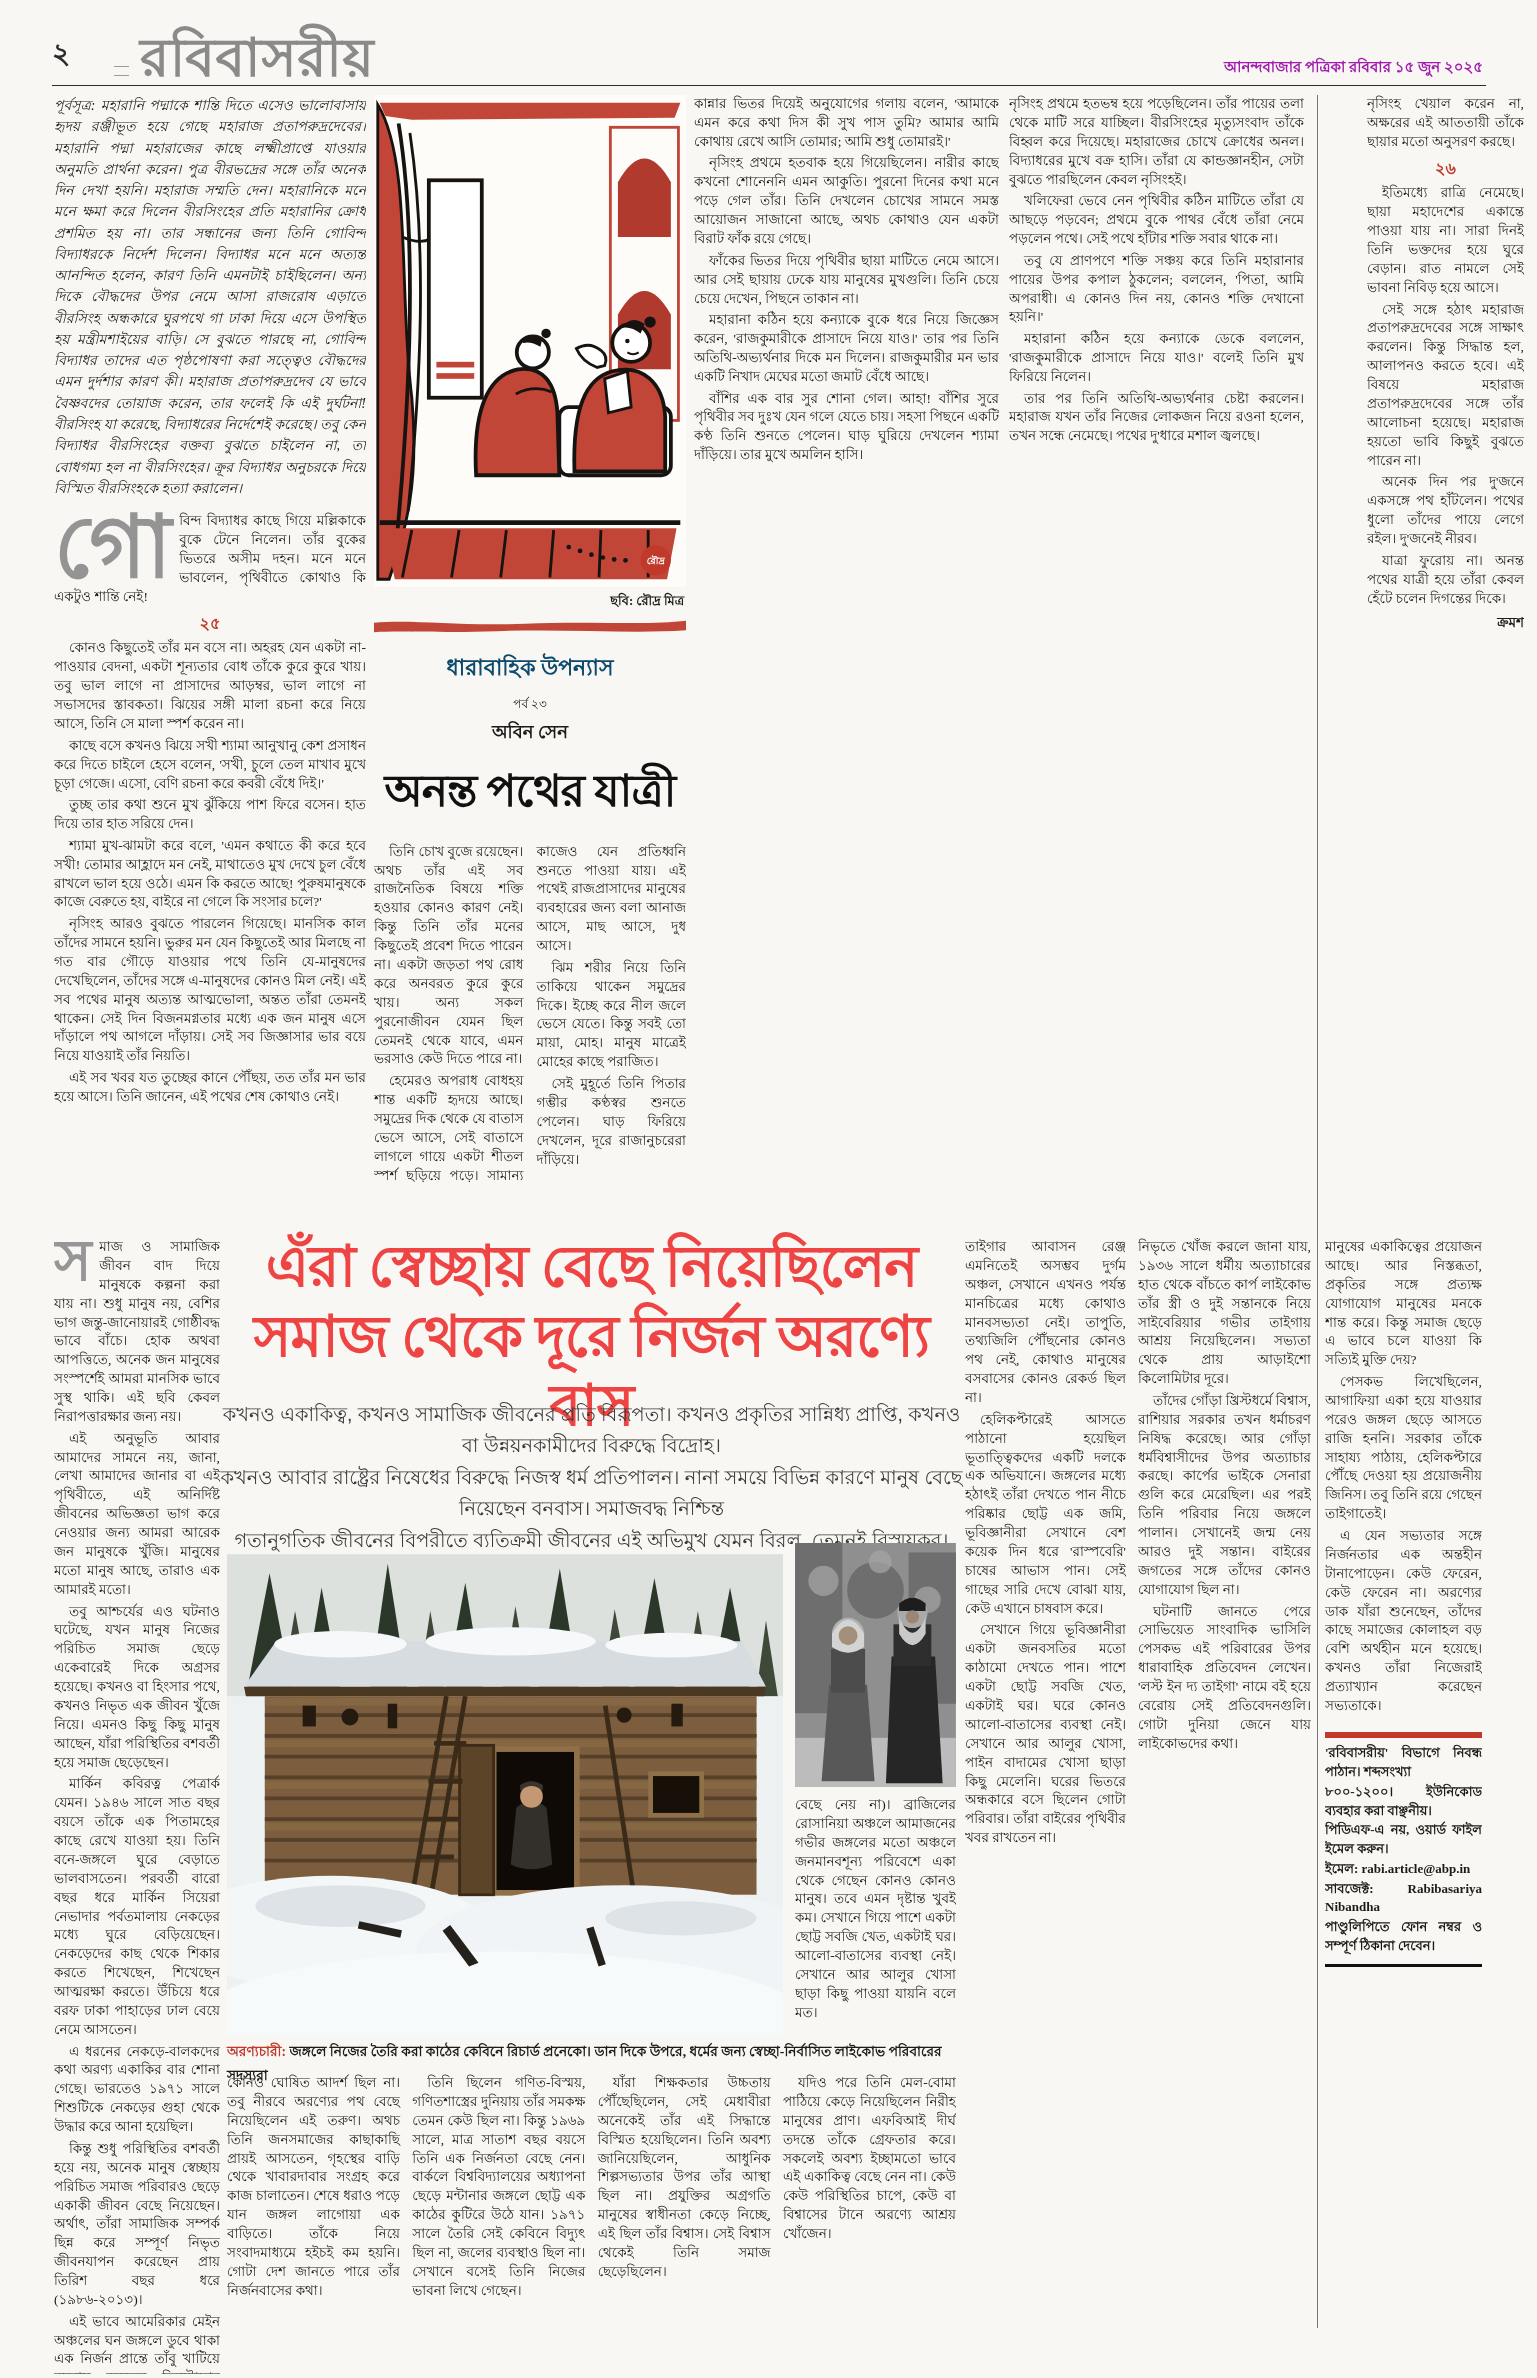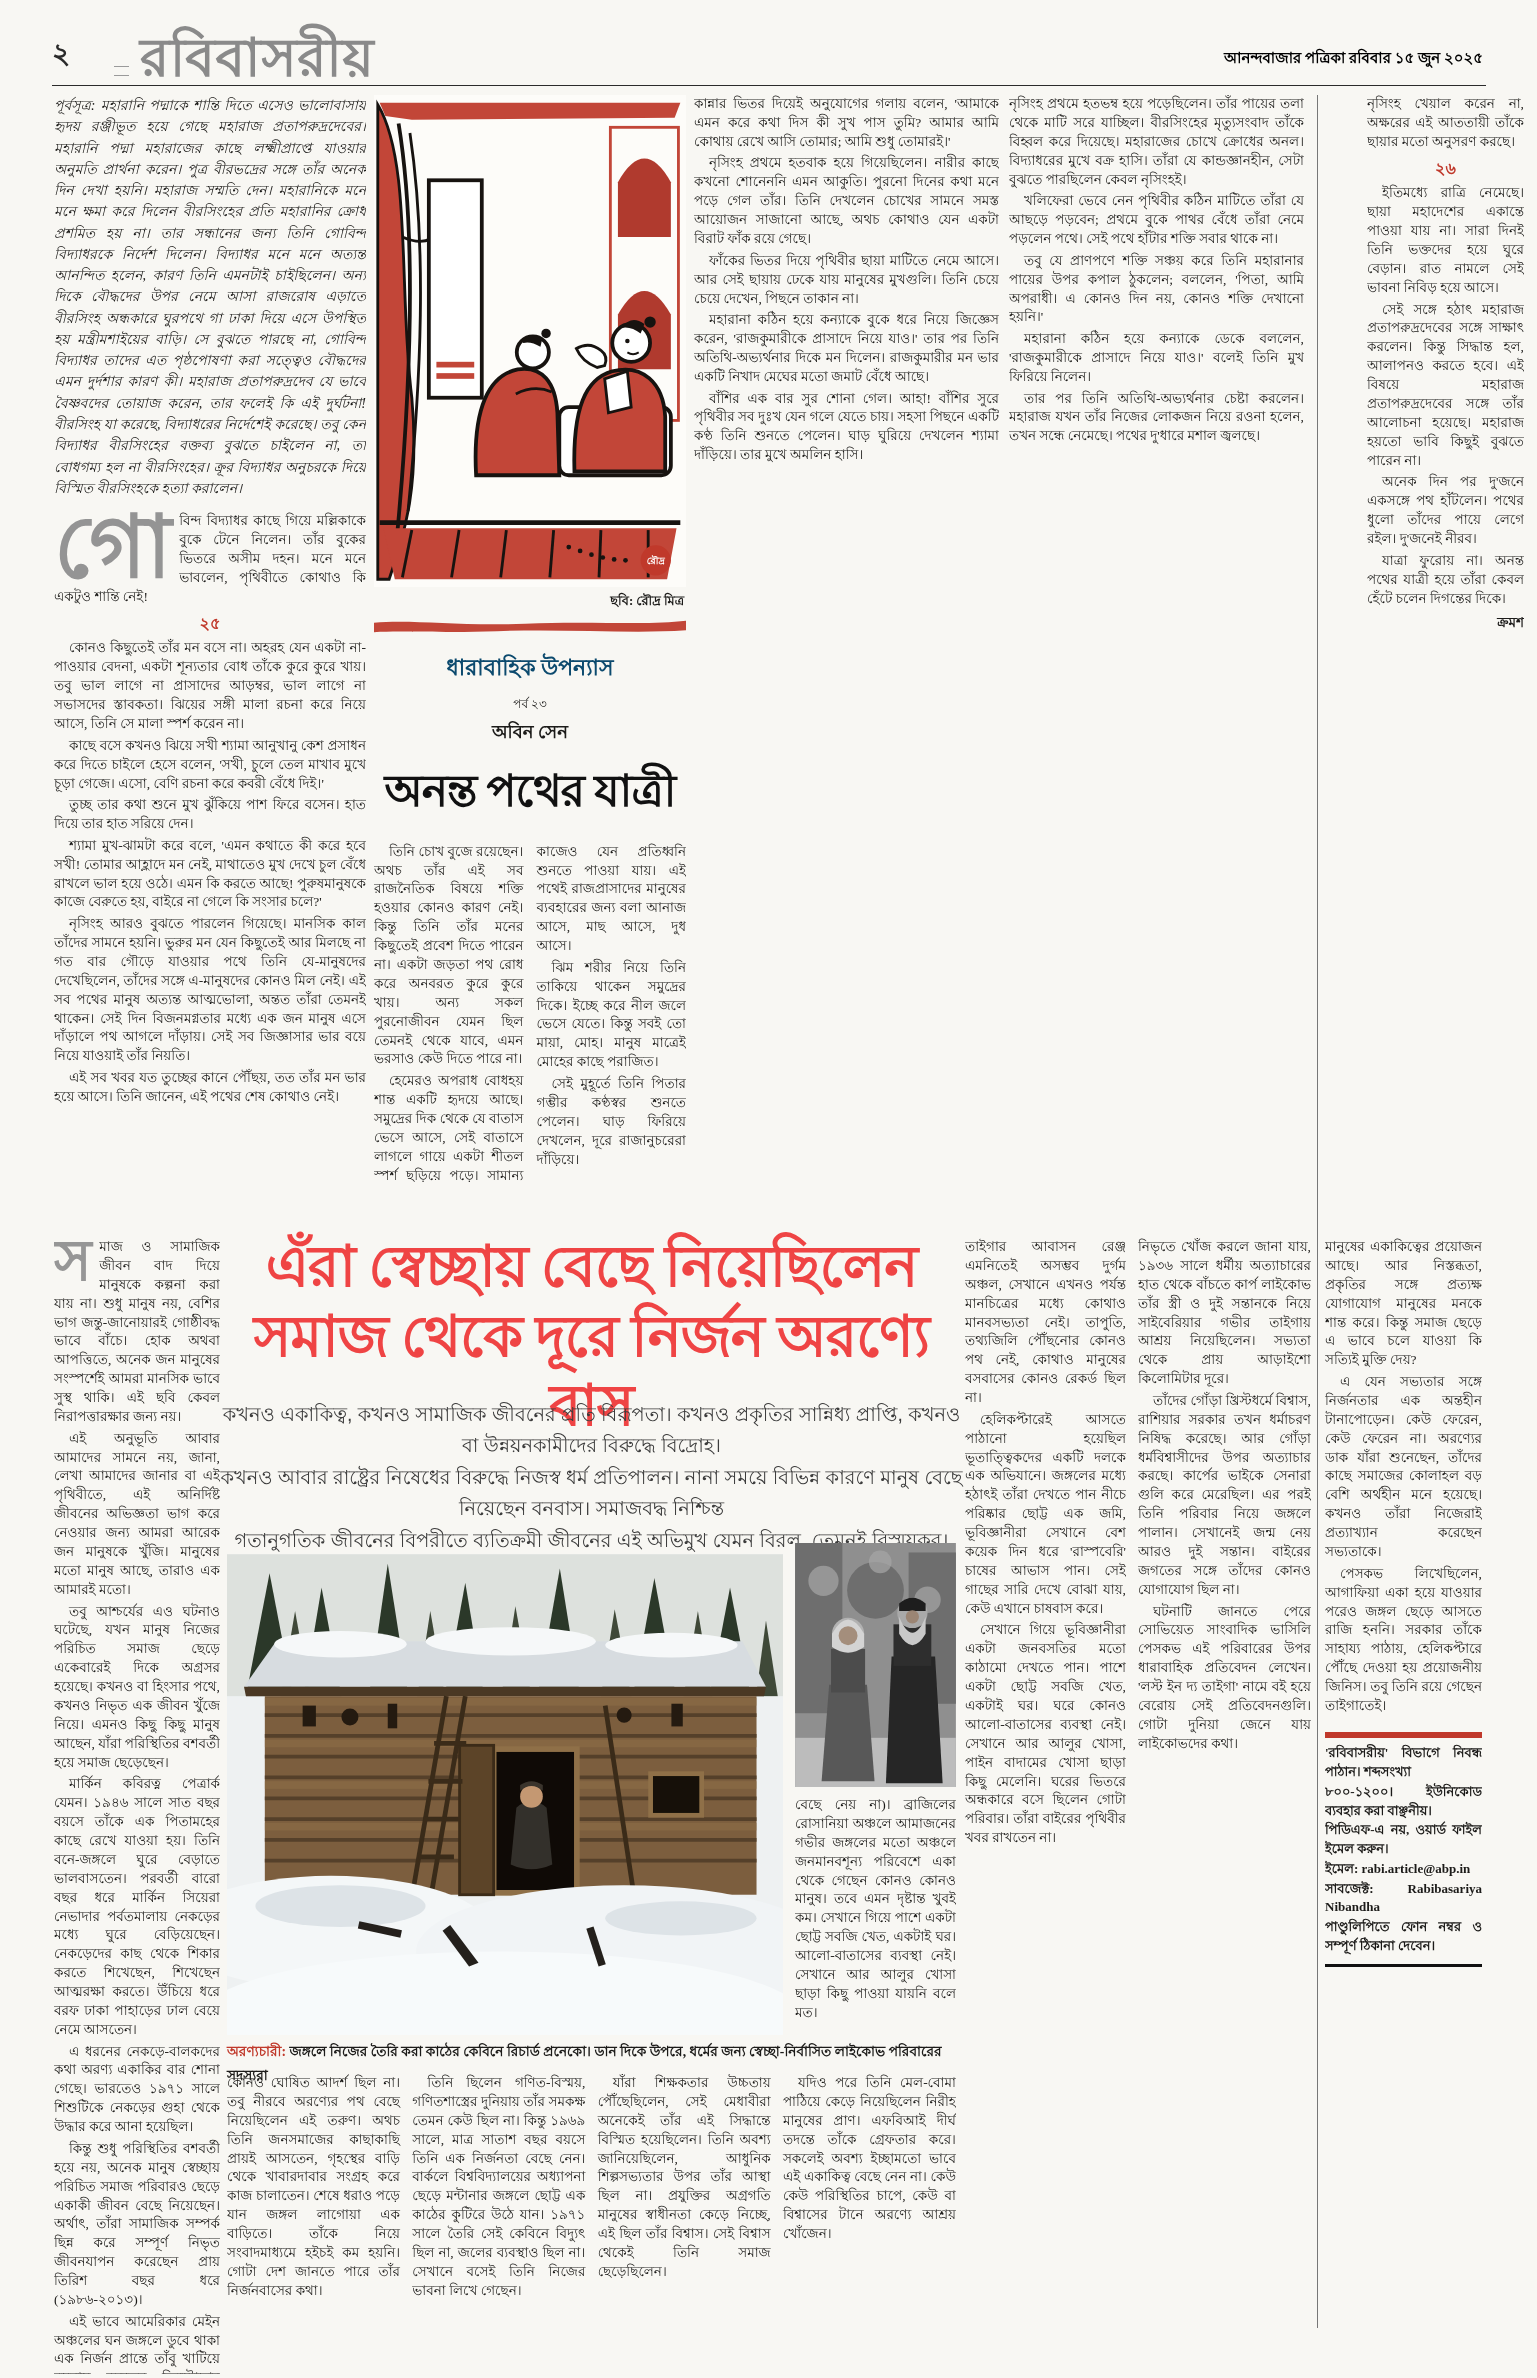--- a/index.html
+++ b/index.html
@@ -12,21 +12,21 @@
     font-family: "Liberation Serif", "DejaVu Serif", serif;
     color: #1c1b19;
     overflow: hidden;
   }
   
   .pagenum { position:absolute; left:52px; top:32px; font-size:28px; font-weight:bold; color:#2a2a2a; }
   .mast-orn { position:absolute; left:114px; top:66px; width:15px; height:9.5px;
     border-top:1.9px solid #9a9a9a; border-bottom:1.9px solid #9a9a9a; }
   .masthead { position:absolute; left:140px; top:17px; font-size:53px; font-weight:bold;
     color:#8a8a8a; letter-spacing:0.9px; font-family:"Liberation Serif","DejaVu Serif",serif; }
-  .dateline { position:absolute; right:55px; top:46px; font-size:15px; font-weight:bold; color:#000000; }
+  .dateline { position:absolute; right:55px; top:55px; font-size:15px; font-weight:bold; color:#a21caf; }
   .hrule { position:absolute; left:52px; right:52px; top:85px; border-top:1.9px solid #2b2b2b; }
   .vrule { position:absolute; left:1317px; top:95px; height:2233px; width:0; border-left:1.4px solid #777; }
 
   
   .col { position:absolute; overflow:hidden; font-size:13.5px; line-height:1.40; text-align:justify; }
   .col p { text-indent:15px; margin-bottom:2.8px; }
   .col p.noindent { text-indent:0; }
   .recap { font-style:italic; font-size:14px; line-height:1.52; margin-bottom:13.2px; }
   .secnum { text-align:center; color:#c0392b; font-weight:bold; font-size:16px; margin:7.6px 0 5.7px; text-indent:0 !important;font-family:Liberation Mono, monospace; }
   .dropcap-para { text-indent:0 !important; }
@@ -370,22 +370,22 @@
   </div>
 
   <div class="col" style="left:1138px; top:1238px; width:173px; height:1136px;">
     <p class="noindent">নিভৃতে খোঁজ করলে জানা যায়, ১৯৩৬ সালে ধর্মীয় অত্যাচারের হাত থেকে বাঁচতে কার্প লাইকোভ তাঁর স্ত্রী ও দুই সন্তানকে নিয়ে সাইবেরিয়ার গভীর তাইগায় আশ্রয় নিয়েছিলেন। সভ্যতা থেকে প্রায় আড়াইশো কিলোমিটার দূরে।</p>
     <p>তাঁদের গোঁড়া খ্রিস্টধর্মে বিশ্বাস, রাশিয়ার সরকার তখন ধর্মাচরণ নিষিদ্ধ করেছে। আর গোঁড়া ধর্মবিশ্বাসীদের উপর অত্যাচার করছে। কার্পের ভাইকে সেনারা গুলি করে মেরেছিল। এর পরই তিনি পরিবার নিয়ে জঙ্গলে পালান। সেখানেই জন্ম নেয় আরও দুই সন্তান। বাইরের জগতের সঙ্গে তাঁদের কোনও যোগাযোগ ছিল না।</p>
     <p>ঘটনাটি জানতে পেরে সোভিয়েত সাংবাদিক ভাসিলি পেসকভ এই পরিবারের উপর ধারাবাহিক প্রতিবেদন লেখেন। 'লস্ট ইন দ্য তাইগা' নামে বই হয়ে বেরোয় সেই প্রতিবেদনগুলি। গোটা দুনিয়া জেনে যায় লাইকোভদের কথা।</p>
   </div>
 
   <div class="col flexcol" style="left:1325px; top:1238px; width:157px; height:1136px;">
     <p class="noindent">মানুষের একাকিত্বের প্রয়োজন আছে। আর নিস্তব্ধতা, প্রকৃতির সঙ্গে প্রত্যক্ষ যোগাযোগ মানুষের মনকে শান্ত করে। কিন্তু সমাজ ছেড়ে এ ভাবে চলে যাওয়া কি সত্যিই মুক্তি দেয়?</p>
+    <p>পেসকভ লিখেছিলেন, আগাফিয়া একা হয়ে যাওয়ার পরেও জঙ্গল ছেড়ে আসতে রাজি হননি। সরকার তাঁকে সাহায্য পাঠায়, হেলিকপ্টারে পৌঁছে দেওয়া হয় প্রয়োজনীয় জিনিস। তবু তিনি রয়ে গেছেন তাইগাতেই।</p>
     <p>এ যেন সভ্যতার সঙ্গে নির্জনতার এক অন্তহীন টানাপোড়েন। কেউ ফেরেন, কেউ ফেরেন না। অরণ্যের ডাক যাঁরা শুনেছেন, তাঁদের কাছে সমাজের কোলাহল বড় বেশি অর্থহীন মনে হয়েছে। কখনও তাঁরা নিজেরাই প্রত্যাখ্যান করেছেন সভ্যতাকে।</p>
-    <p>পেসকভ লিখেছিলেন, আগাফিয়া একা হয়ে যাওয়ার পরেও জঙ্গল ছেড়ে আসতে রাজি হননি। সরকার তাঁকে সাহায্য পাঠায়, হেলিকপ্টারে পৌঁছে দেওয়া হয় প্রয়োজনীয় জিনিস। তবু তিনি রয়ে গেছেন তাইগাতেই।</p>
     <div class="footer-box">
       <div class="redbar"></div>
       <p>'রবিবাসরীয়' বিভাগে নিবন্ধ পাঠান। শব্দসংখ্যা</p>
       <p>৮০০-১২০০। ইউনিকোড ব্যবহার করা বাঞ্ছনীয়।</p>
       <p>পিডিএফ-এ নয়, ওয়ার্ড ফাইল ইমেল করুন।</p>
       <p>ইমেল: rabi.article@abp.in</p>
       <p>সাবজেক্ট: Rabibasariya Nibandha</p>
       <p>পাণ্ডুলিপিতে ফোন নম্বর ও সম্পূর্ণ ঠিকানা দেবেন।</p>
     </div>
   </div>

